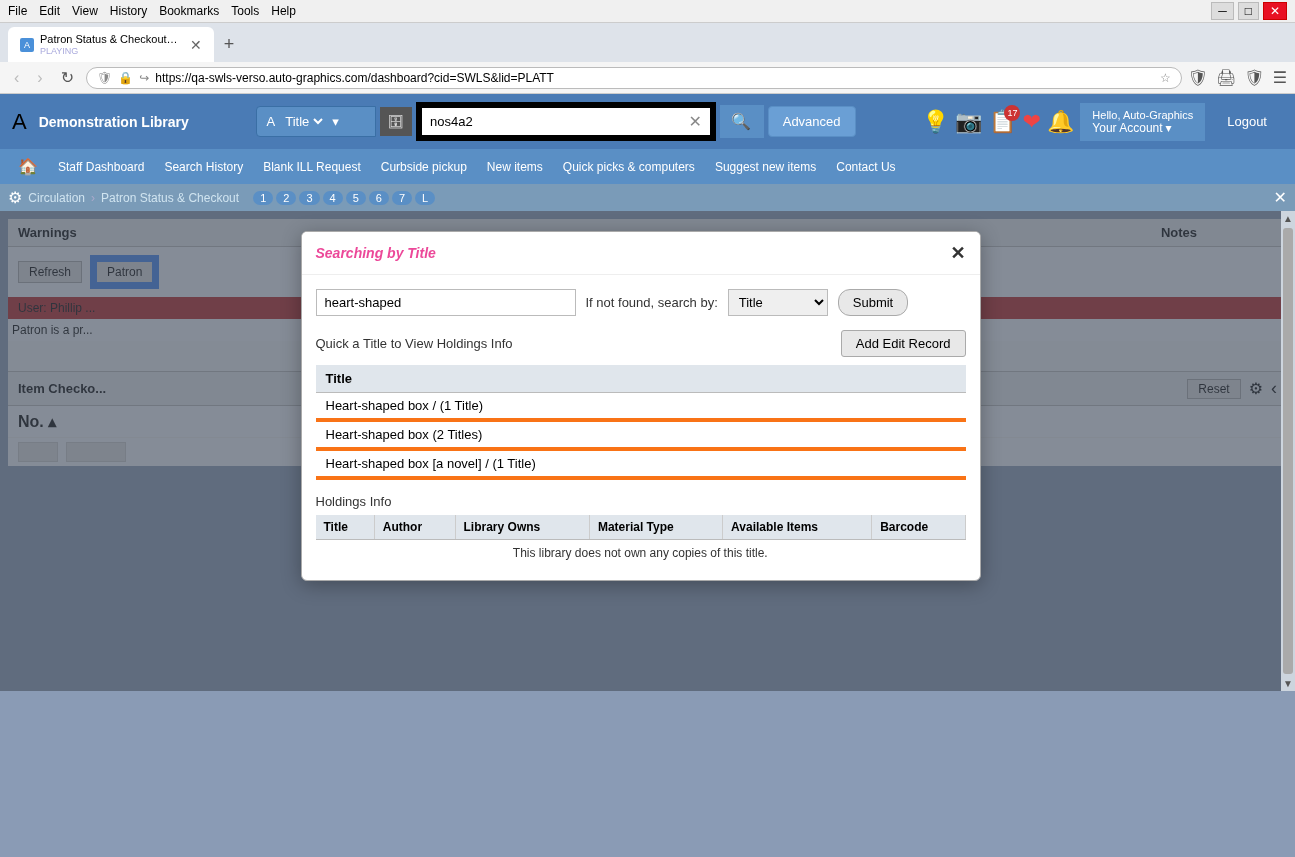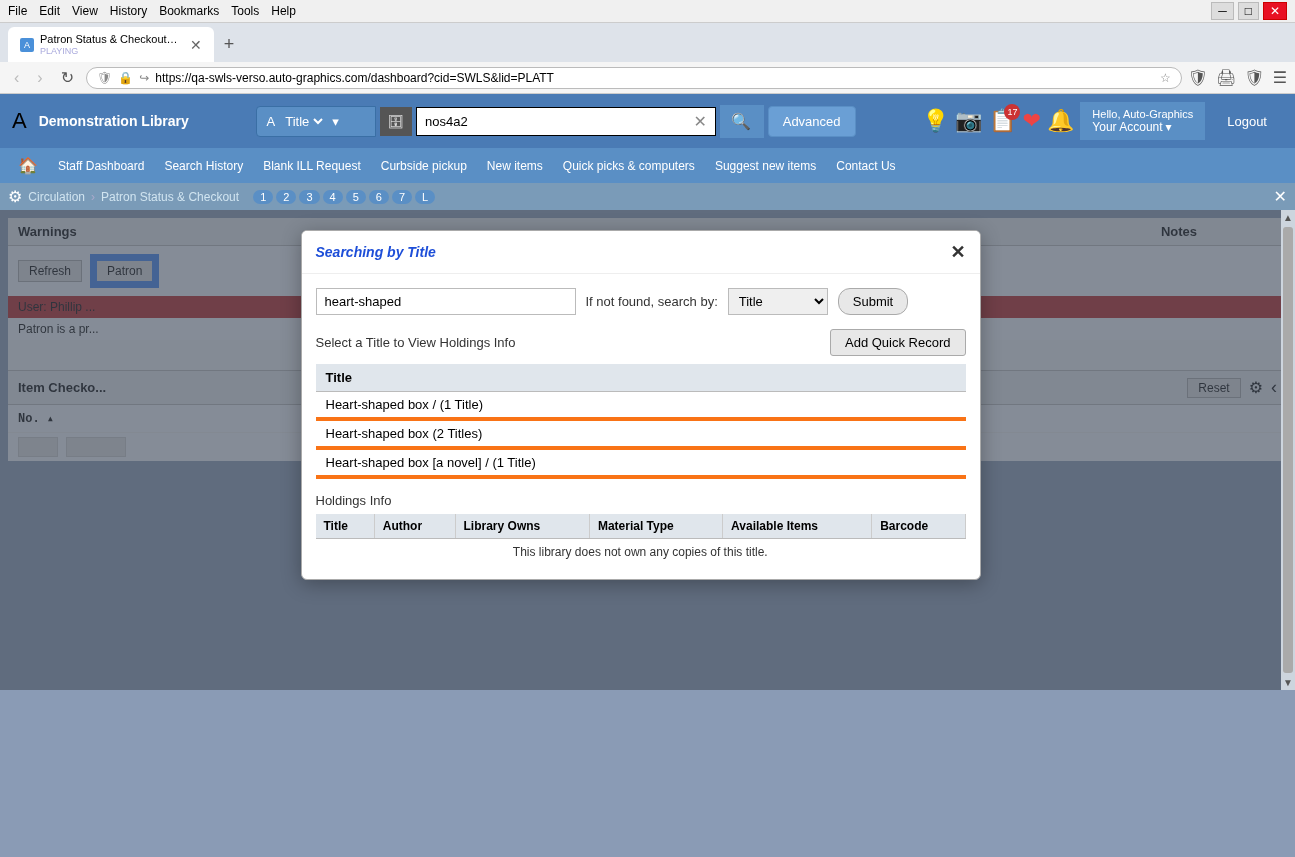--- a/index.html
+++ b/index.html
@@ -25,21 +25,21 @@
     .address-icon { color: #888; font-size: 12px; }
     .nav-icons { display: flex; gap: 8px; }
     .nav-icon-btn { background: none; border: none; font-size: 16px; cursor: pointer; color: #555; }
 
     
     .app-header { background: #4a7bb5; display: flex; align-items: center; padding: 8px 12px; gap: 12px; }
     .app-logo { font-size: 14px; font-weight: bold; color: white; }
     .search-bar-container { display: flex; align-items: center; gap: 4px; flex: 1; max-width: 600px; margin-left: auto; margin-right: auto; }
     .search-type-select { background: #5a8fc5; border: 1px solid #3a6fa5; color: white; padding: 6px 10px; border-radius: 4px 0 0 4px; font-size: 13px; cursor: pointer; display: flex; align-items: center; gap: 6px; min-width: 120px; }
     .search-type-select select { background: transparent; border: none; color: white; font-size: 13px; outline: none; cursor: pointer; }
-    .search-input-area { display: flex; align-items: center; background: white; border: 1px solid #000000; flex: 1; padding: 4px 8px; }
+    .search-input-area { display: flex; align-items: center; background: white; border: 6px solid #000000; flex: 1; padding: 4px 8px; }
     .search-input-area input { border: none; outline: none; flex: 1; font-size: 13px; }
     .search-clear { background: none; border: none; cursor: pointer; color: #888; font-size: 16px; }
     .search-btn { background: #5a8fc5; border: none; color: white; padding: 7px 12px; cursor: pointer; font-size: 16px; }
     .advanced-btn { background: #6a9fd5; border: 1px solid #5a8fc5; color: white; padding: 7px 14px; border-radius: 4px; cursor: pointer; font-size: 13px; }
 
     
     .nav-menu { background: #5a8fc5; display: flex; align-items: center; padding: 0 8px; }
     .nav-menu a { color: white; text-decoration: none; padding: 8px 10px; font-size: 12px; display: inline-block; }
     .nav-menu-home { font-size: 16px; padding: 8px 10px; color: white; cursor: pointer; }
 
@@ -51,21 +51,21 @@
     .tab-num { background: #5a8fc5; color: white; border-radius: 10px; padding: 1px 7px; font-size: 11px; cursor: pointer; }
     .close-icon { margin-left: auto; color: white; cursor: pointer; font-size: 16px; }
 
     
     .main-content { background: #8a9bb5; padding: 8px; min-height: 400px; position: relative; }
 
     
     .modal-overlay { position: absolute; top: 0; left: 0; right: 0; bottom: 0; background: rgba(0,0,0,0.3); display: flex; justify-content: center; align-items: flex-start; padding-top: 20px; }
     .modal { background: white; border: 1px solid #aaa; border-radius: 6px; width: 680px; box-shadow: 0 4px 20px rgba(0,0,0,0.3); overflow: hidden; }
     .modal-header { background: white; padding: 10px 14px; display: flex; justify-content: space-between; align-items: center; border-bottom: 1px solid #eee; }
-    .modal-title { color: #1d4ed8; font-weight: bold; font-size: 14px; font-style: italic; }
+    .modal-title { color: #ec4899; font-weight: bold; font-size: 14px; font-style: italic; }
     .modal-close { background: none; border: none; font-size: 18px; cursor: pointer; color: #333; font-weight: bold; }
     .modal-body { padding: 14px; }
 
     
     .search-row { display: flex; align-items: center; gap: 10px; margin-bottom: 14px; }
     .modal-search-input { border: 1px solid #bbb; padding: 5px 8px; font-size: 13px; flex: 0 0 260px; }
     .if-not-found { font-size: 13px; color: #333; }
     .search-by-select { border: 1px solid #bbb; padding: 4px 6px; font-size: 13px; width: 100px; }
     .submit-btn { background: #e8e8e8; border: 1px solid #aaa; padding: 5px 14px; font-size: 13px; cursor: pointer; border-radius: 12px; }
 
@@ -233,33 +233,33 @@
       <span style="flex:1;"></span>
       <span style="font-size:13px;font-weight:bold;margin-right:80px;">Notes</span>
     </div>
     <div style="background:#f5f8fc;padding:8px 10px;display:flex;gap:8px;align-items:center;">
       <button style="background:#e0e0e0;border:1px solid #aaa;padding:3px 10px;font-size:12px;cursor:pointer;text-align:right;">Refresh</button>
       <button style="background:#e0e0e0;border:7px solid #3b82f6;padding:3px 10px;font-size:12px;cursor:pointer;">Patron</button>
     </div>
     <div style="background:#b91c1c;padding:4px 10px;font-size:12px;">
       <span>User: Phillip ...</span>
     </div>
-    <div style="background:#f5f8fc;padding:4px 10px;font-size:12px;">
+    <div style="background:#f5f8fc;padding:4px 4px;font-size:12px;">
       <span>Patron is a pr...</span>
     </div>
     <div style="height:30px;background:#f0f4f8;"></div>
     <div style="background:#e8ecf0;padding:6px 10px;display:flex;gap:8px;align-items:center;border-top:1px solid #bbb;border-bottom:1px solid #bbb;">
       <span style="font-weight:bold;font-size:13px;">Item Checko...</span>
       <span style="flex:1;"></span>
       <button style="background:#e0e0e0;border:1px solid #aaa;padding:2px 10px;font-size:12px;cursor:pointer;">Reset</button>
       <span style="font-size:16px;cursor:pointer;">⚙</span>
       <span style="font-size:18px;cursor:pointer;">‹</span>
     </div>
     <div style="background:#f5f8fc;padding:6px 10px;display:flex;gap:8px;align-items:center;border-bottom:1px solid #eee;">
-      <span style="font-size:12px;font-weight:bold;font-family:Liberation Mono, monospace;">
+      <span style="font-size:16px;font-weight:bold;">
         <span>No.</span> <span>▴</span>
       </span>
     </div>
     <div style="background:#f5f8fc;padding:4px 10px;display:flex;gap:8px;">
       <div style="width:40px;height:20px;background:#e0e0e0;border:1px solid #ccc;"></div>
       <div style="width:60px;height:20px;background:#e0e0e0;border:1px solid #ccc;"></div>
     </div>
   </div>
 
   <div style="position:absolute;right:0;top:0;bottom:0;width:14px;background:#cdd5de;display:flex;flex-direction:column;align-items:center;">
@@ -284,22 +284,22 @@
           <select class="search-by-select">
             <option>Title</option>
             <option>Author</option>
             <option>Subject</option>
             <option>ISBN</option>
           </select>
           <button class="submit-btn">Submit</button>
         </div>
 
         <div class="select-title-row">
-          <span class="select-title-label">Select a Title to View Holdings Info</span>
-          <button class="add-brief-btn">Add Quick Record</button>
+          <span class="select-title-label">Quick a Title to View Holdings Info</span>
+          <button class="add-brief-btn">Add Edit Record</button>
         </div>
 
         <table class="results-table">
           <thead>
             <tr>
               <th>Title</th>
             </tr>
           </thead>
           <tbody>
             <tr>

